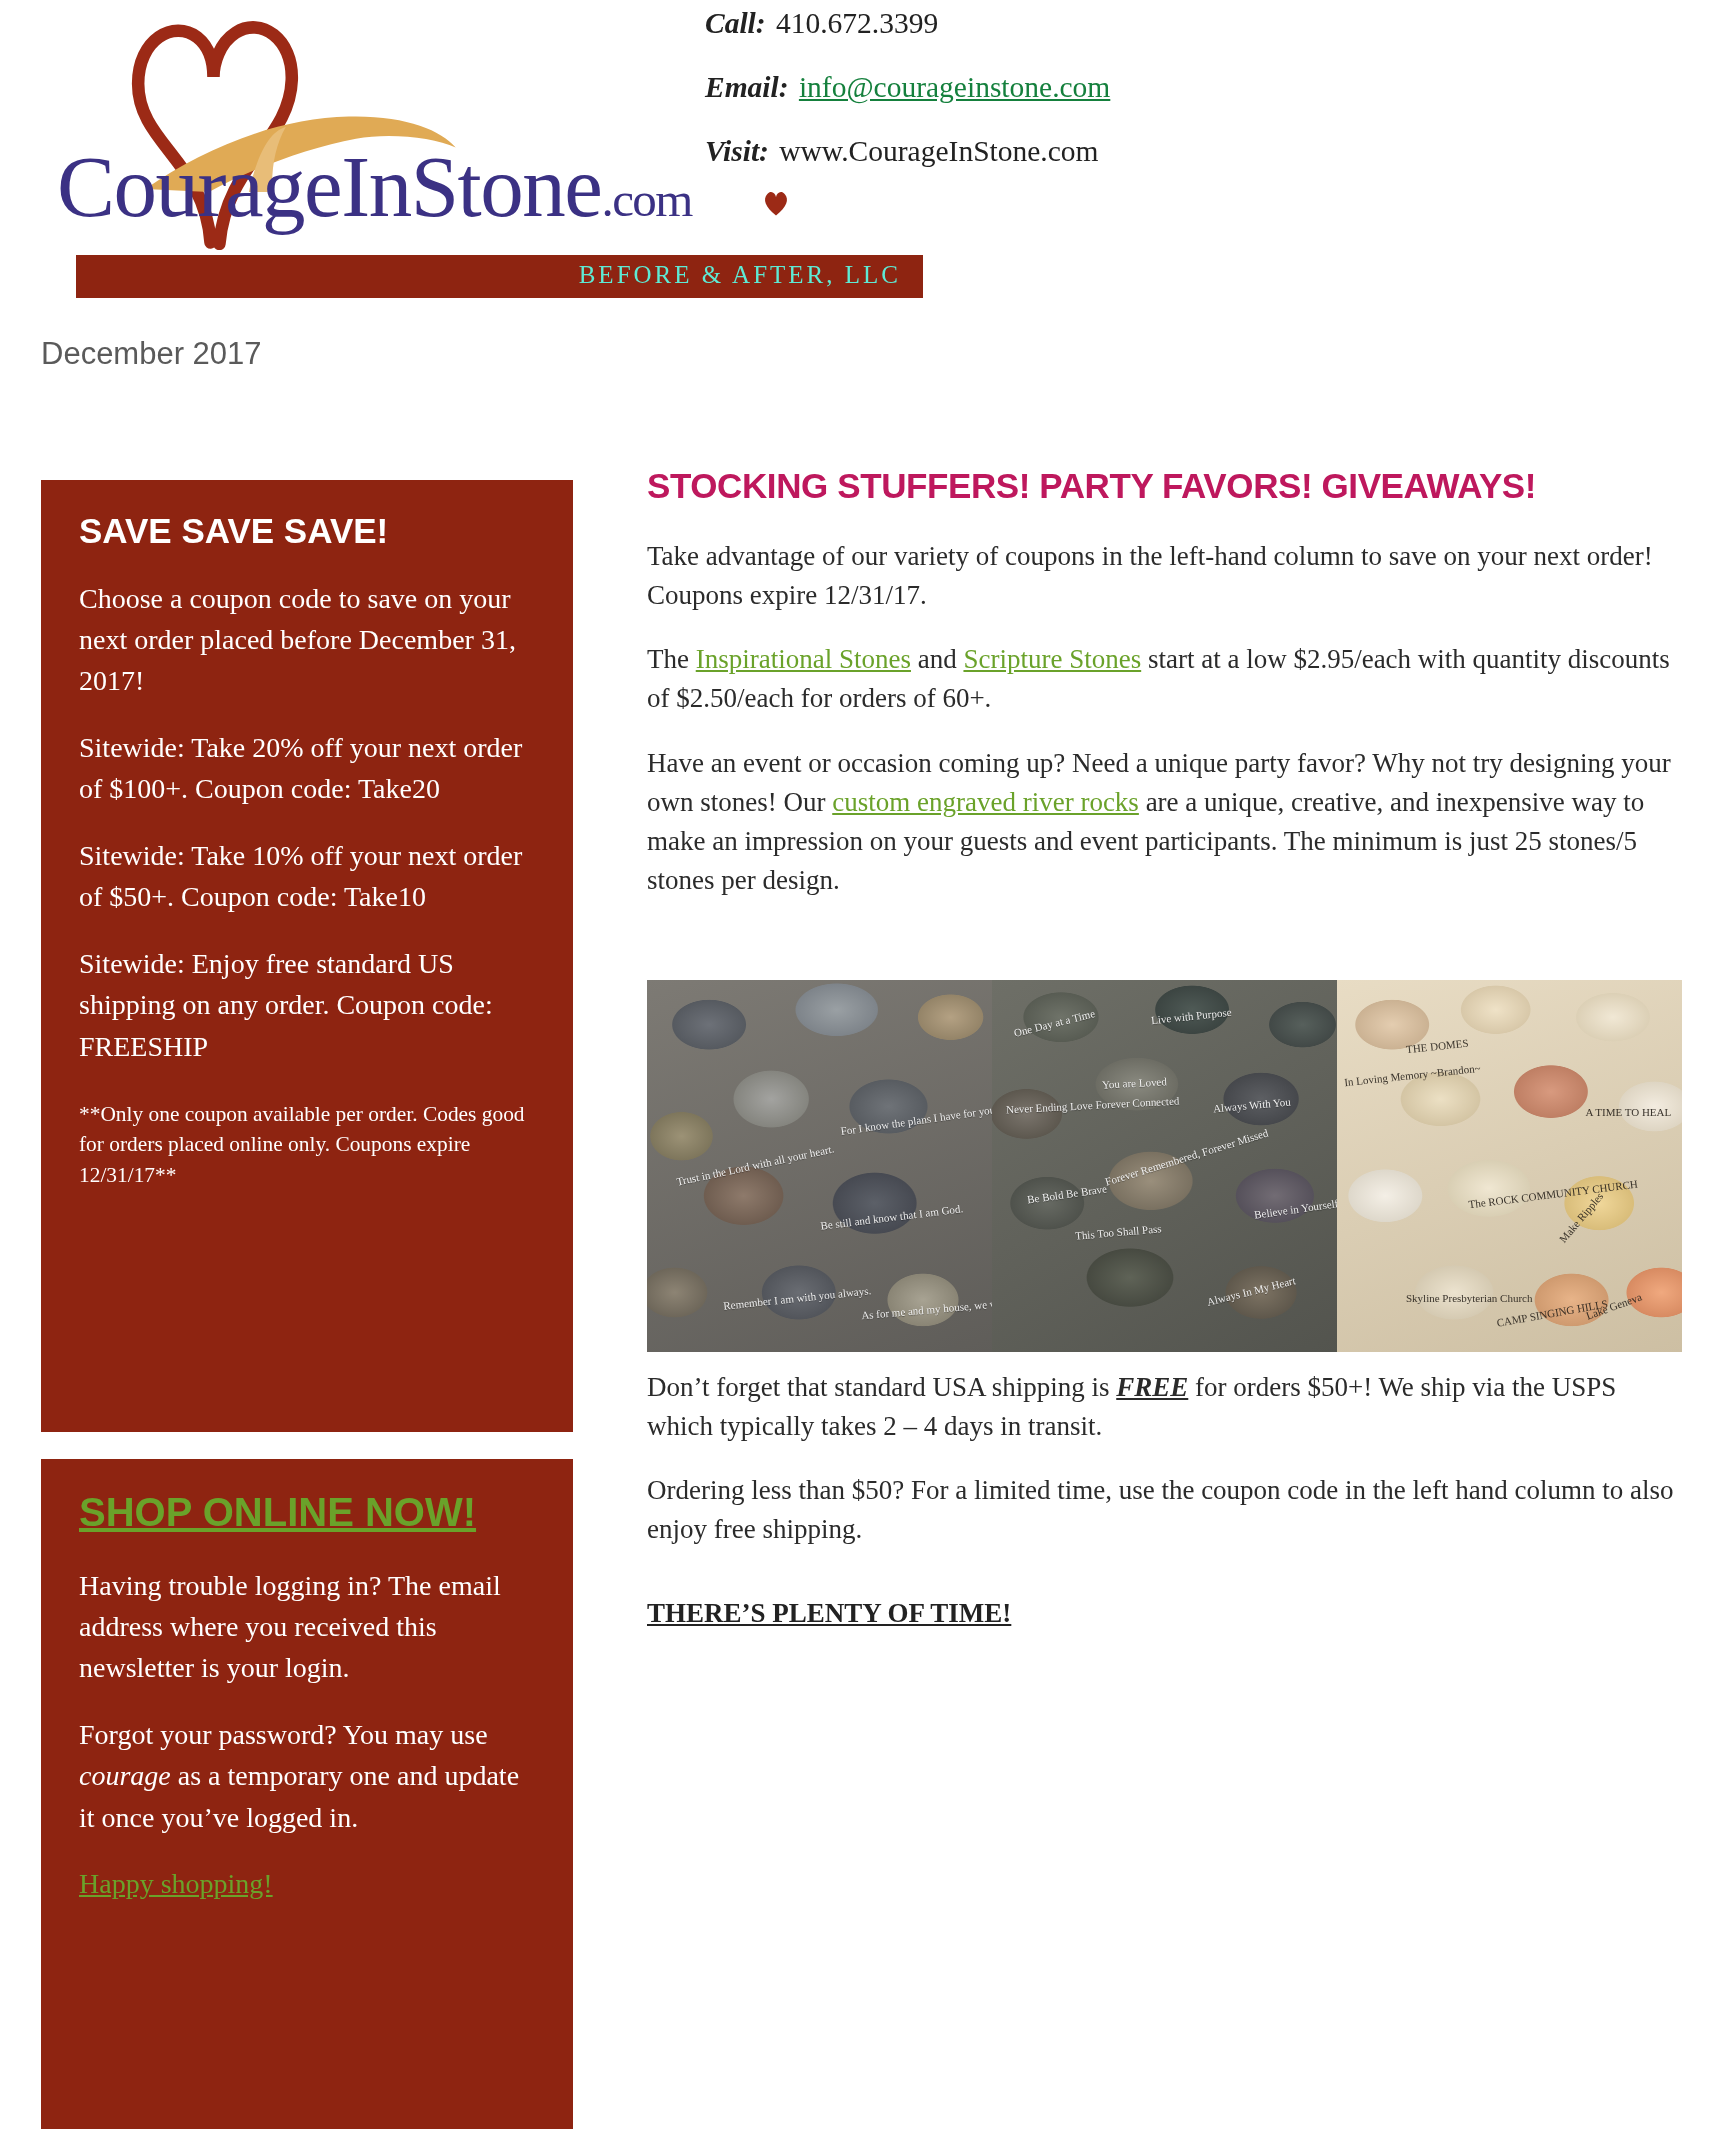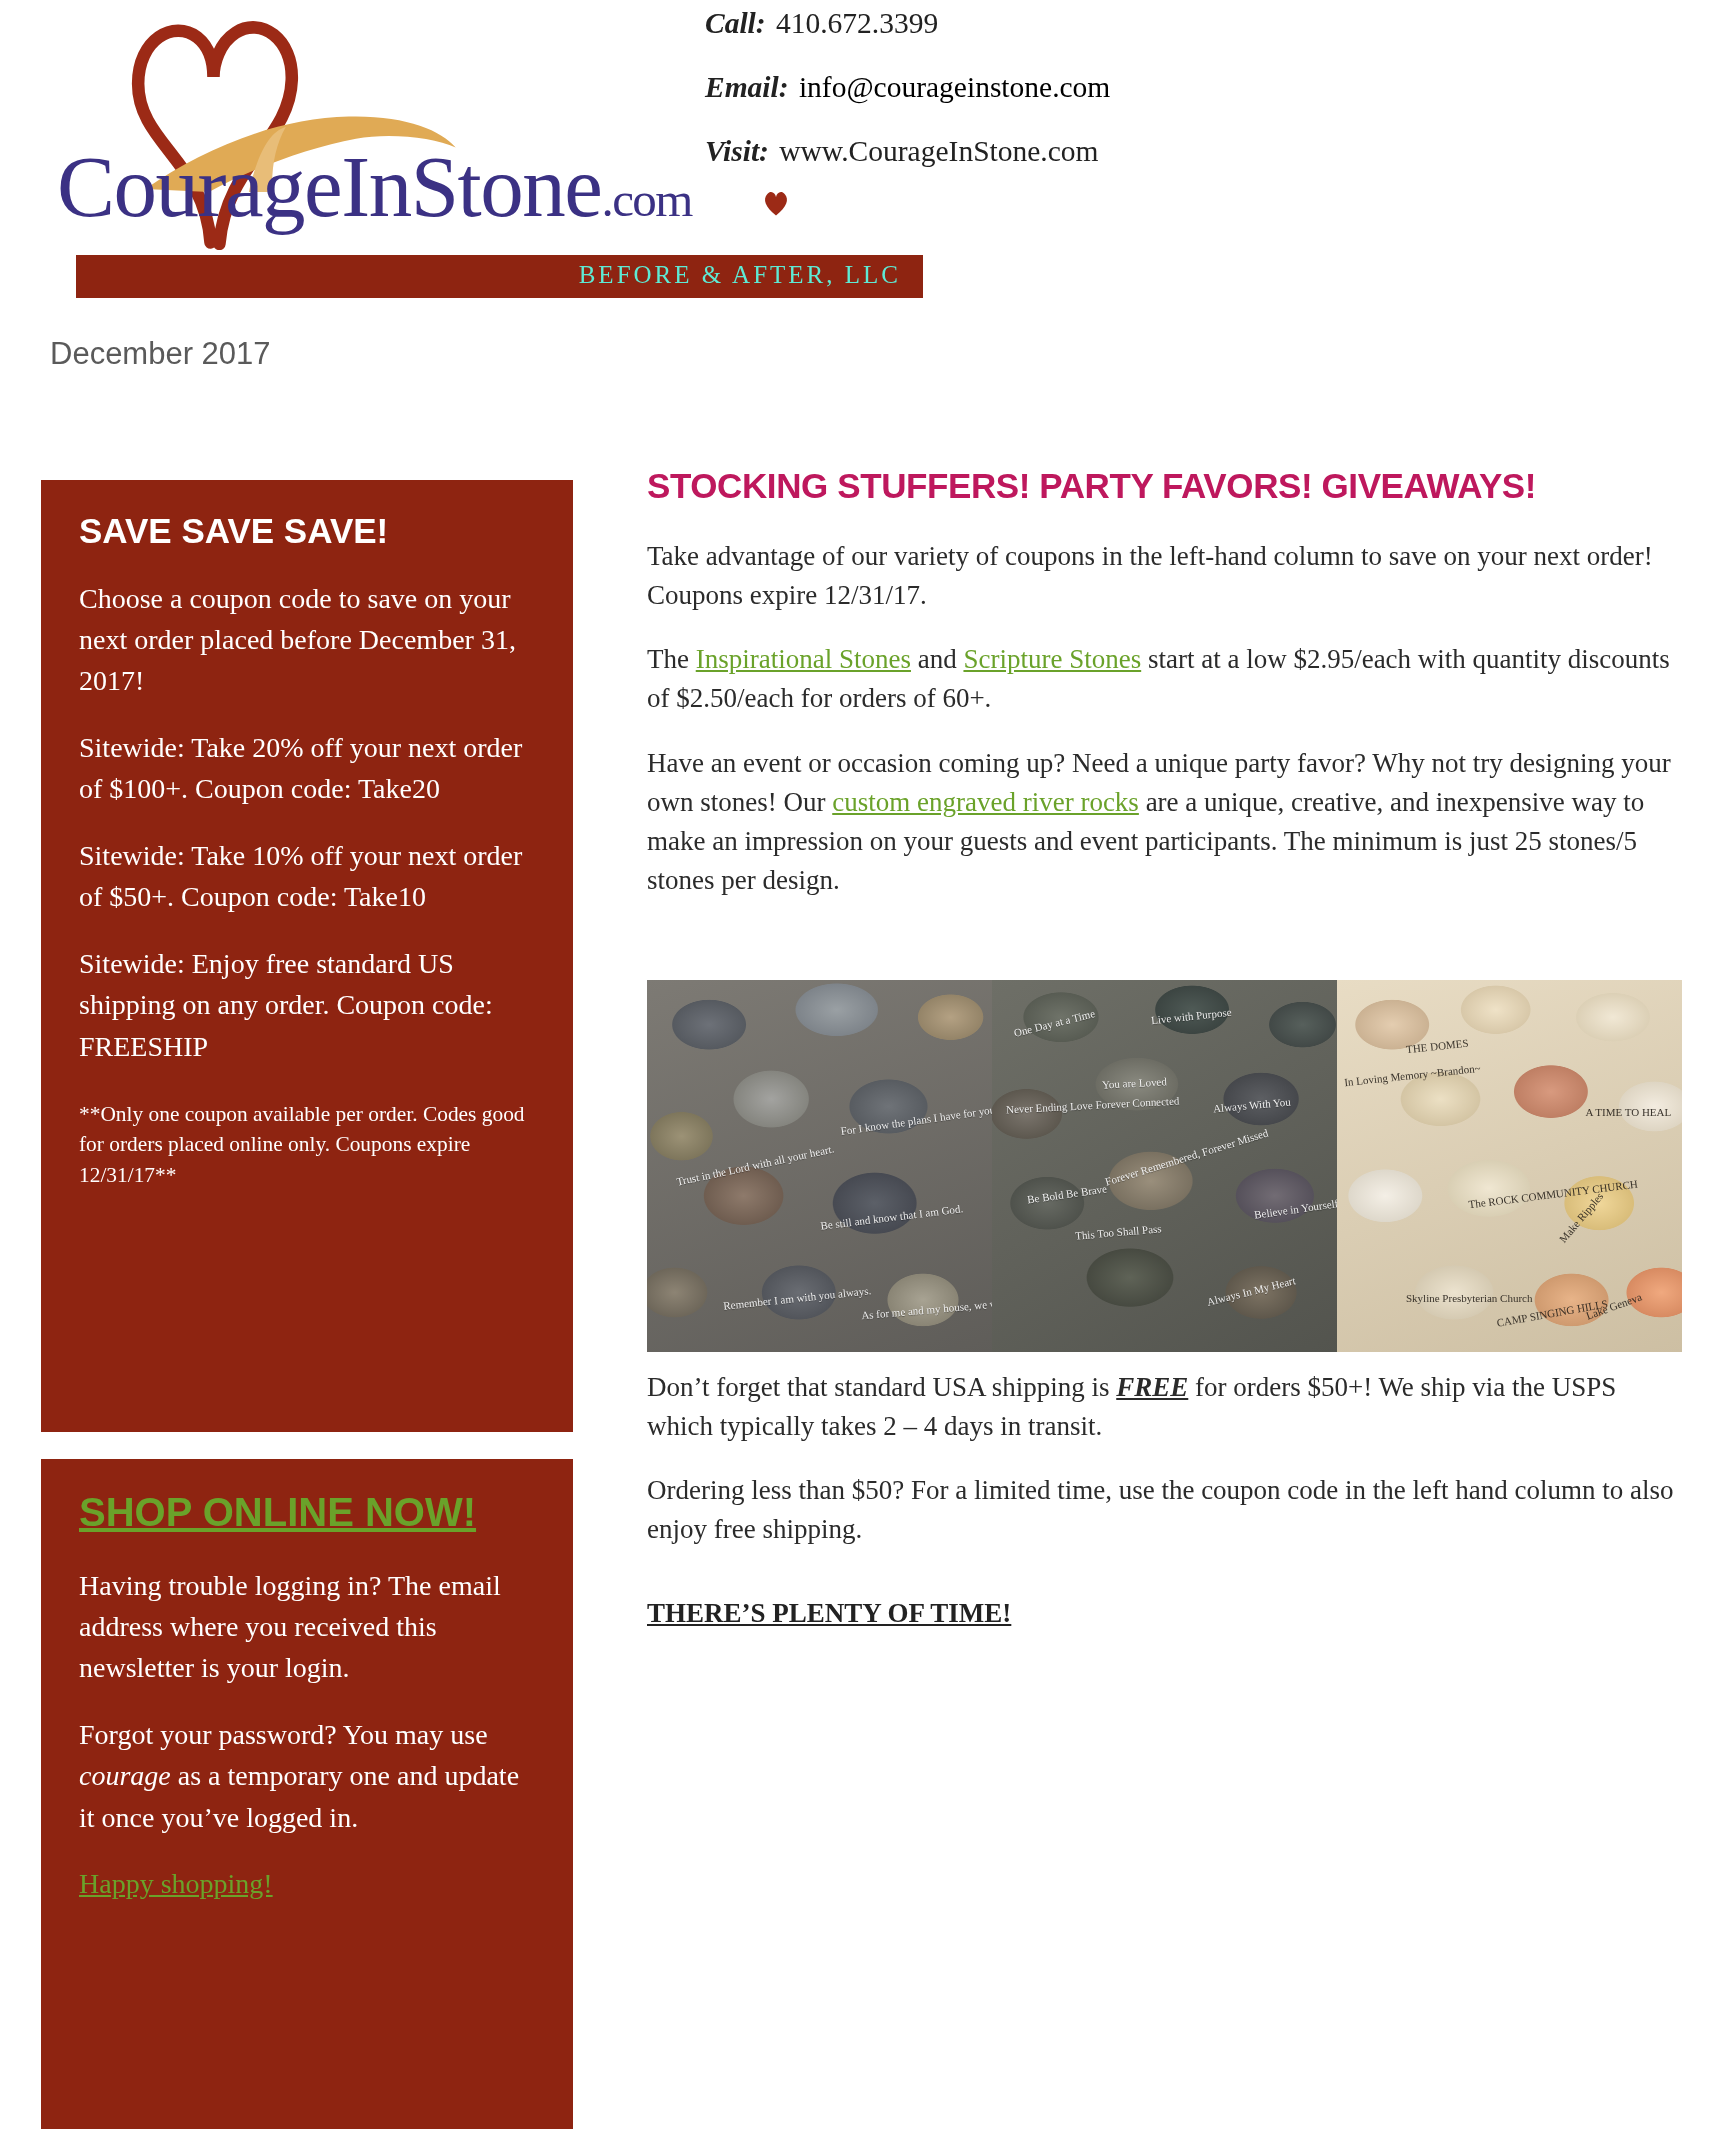--- a/index.html
+++ b/index.html
@@ -30,24 +30,24 @@
   .logo-bar span {
     position:absolute; right:22px; top:5.9px;
     color:#5eead4; font-size:25px; letter-spacing:3px;
     font-family:"Liberation Serif","DejaVu Serif",serif;
   }
 
   .contact { position:absolute; left:705px; top:7.4px; width:989px; }
   .contact-row { margin-bottom:31px; font-size:29.5px; color:#222; white-space:nowrap; }
   .contact-row .lbl { font-weight:bold; font-style:italic; font-family:"Liberation Serif","DejaVu Serif",serif; }
   .contact-row .val { margin-left:10.3px; }
-  .contact-row a.green { color:#000000; }
+  .contact-row a.green { color:#15803d; text-decoration:underline; }
 
   .issue-date {
-    position:absolute; left:50px; top:336px;
+    position:absolute; left:41px; top:336px;
     font-family:"Liberation Sans","DejaVu Sans",sans-serif;
     font-size:31px; color:#5a5a5a;
   }
 
   
   .left-col { position:absolute; left:41px; top:480px; width:532px; }
 
   .redbox { background:#8e2411; color:#ffffff; padding: 31px 38px 29.5px 38px; }
   .redbox.box1 { height:952px; }
   .redbox.box2 { margin-top:27px; height:686px; }

